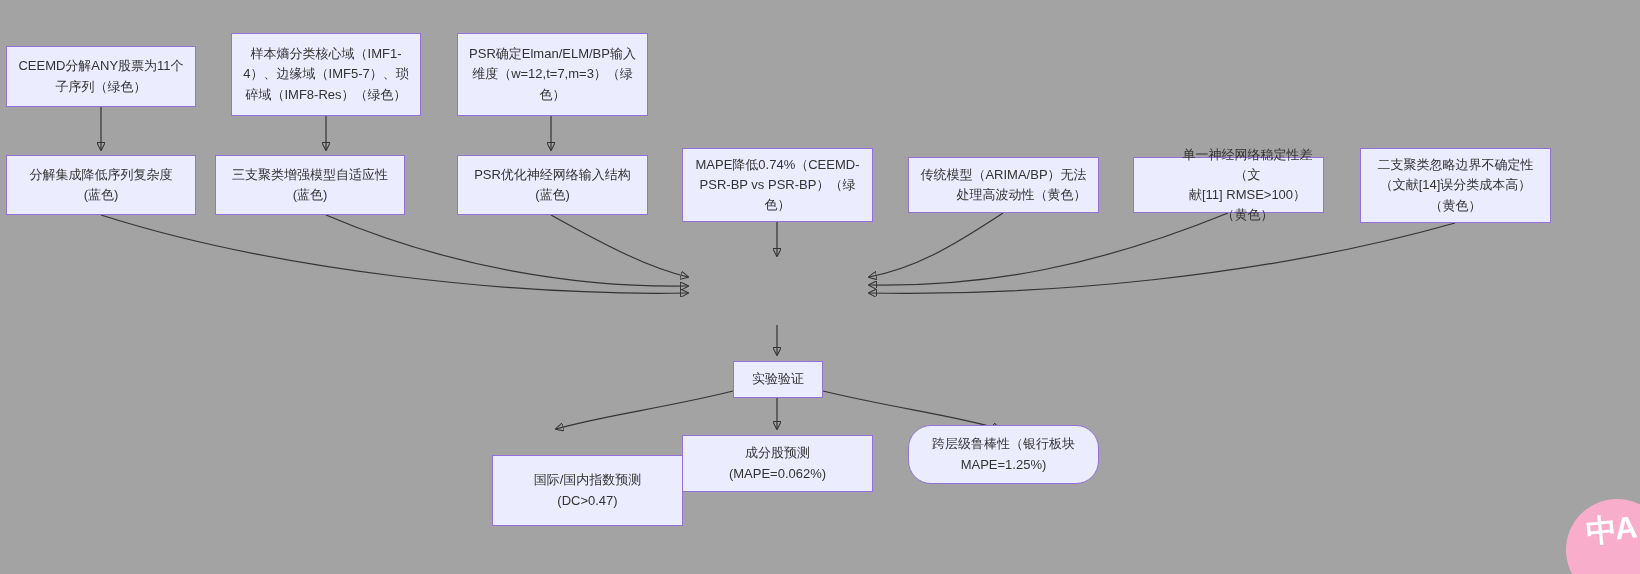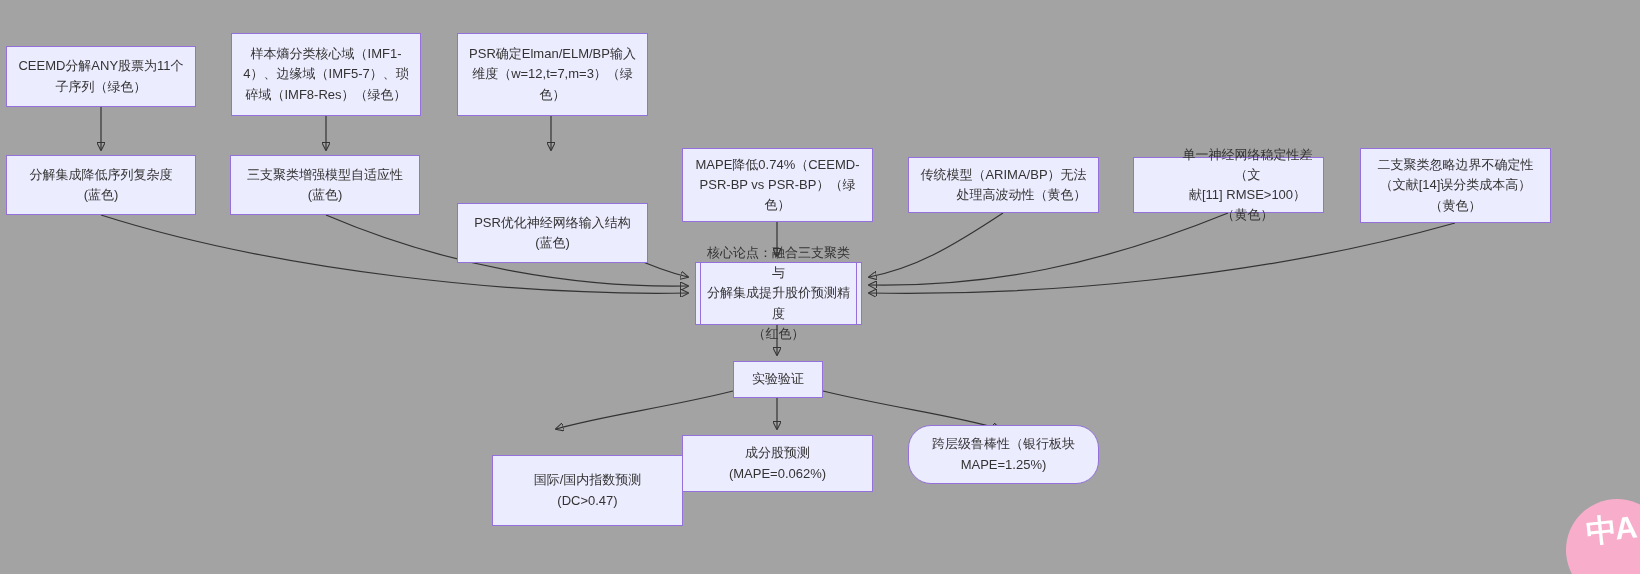--- a/index.html
+++ b/index.html
@@ -35,22 +35,22 @@
     text-align: center;
     white-space: pre-line;
     padding: 4px 6px;
   }
 
   #node-ceemd          { left:   6px; top:  46px; width: 190px; height: 61px; }
   #node-sample-entropy { left: 231px; top:  33px; width: 190px; height: 83px; }
   #node-psr-input      { left: 457px; top:  33px; width: 191px; height: 83px; }
 
   #node-decomp         { left:   6px; top: 155px; width: 190px; height: 60px; }
-  #node-three-way      { left: 230px; top: 155px; width: 190px; height: 60px; }
-  #node-psr-opt        { left: 457px; top: 155px; width: 191px; height: 60px; margin-top: 48px; }
+  #node-three-way      { left: 215px; top: 155px; width: 190px; height: 60px; }
+  #node-psr-opt        { left: 457px; top: 155px; width: 191px; height: 60px; }
   #node-mape           { left: 682px; top: 148px; width: 191px; height: 74px; }
   #node-traditional    { left: 908px; top: 157px; width: 191px; height: 56px; text-align: right; }
   #node-single-nn      { left: 1133px; top: 157px; width: 191px; height: 56px; padding-left: 44px; }
   #node-two-way        { left: 1360px; top: 148px; width: 191px; height: 75px; }
 
   #node-core           { left: 695px; top: 262px; width: 167px; height: 63px; }
   #node-core::before, #node-core::after {
     content: "";
     position: absolute;
     top: 0; bottom: 0;
@@ -133,23 +133,20 @@
 PSR-BP vs PSR-BP）（绿
 色）</div>
   <div class="node" id="node-traditional">传统模型（ARIMA/BP）无法
 处理高波动性（黄色）</div>
   <div class="node" id="node-single-nn">单一神经网络稳定性差（文
 献[11] RMSE&gt;100）（黄色）</div>
   <div class="node" id="node-two-way">二支聚类忽略边界不确定性
 （文献[14]误分类成本高）
 （黄色）</div>
 
-  <div class="node" id="node-core">核心论点：融合三支聚类与
-分解集成提升股价预测精度
-（红色）</div>
 
   <div class="node" id="node-verify">实验验证</div>
 
   <div class="node" id="node-index-pred">国际/国内指数预测
 (DC&gt;0.47)</div>
   <div class="node" id="node-component-pred">成分股预测
 (MAPE=0.062%)</div>
   <div class="node" id="node-robustness">跨层级鲁棒性（银行板块
 MAPE=1.25%)</div>
 

